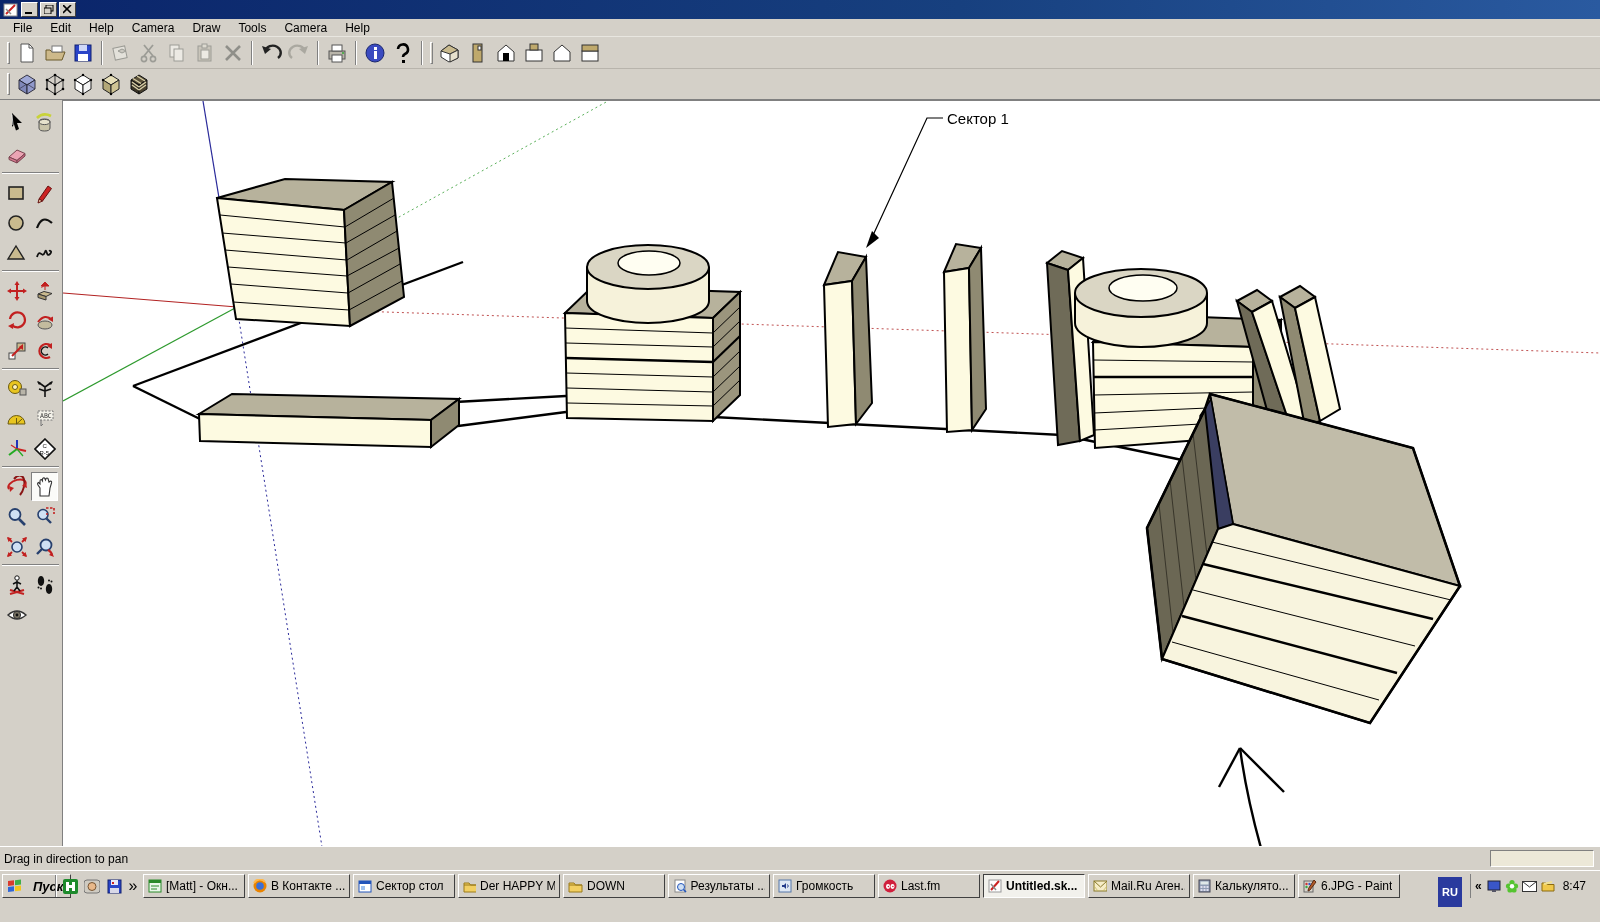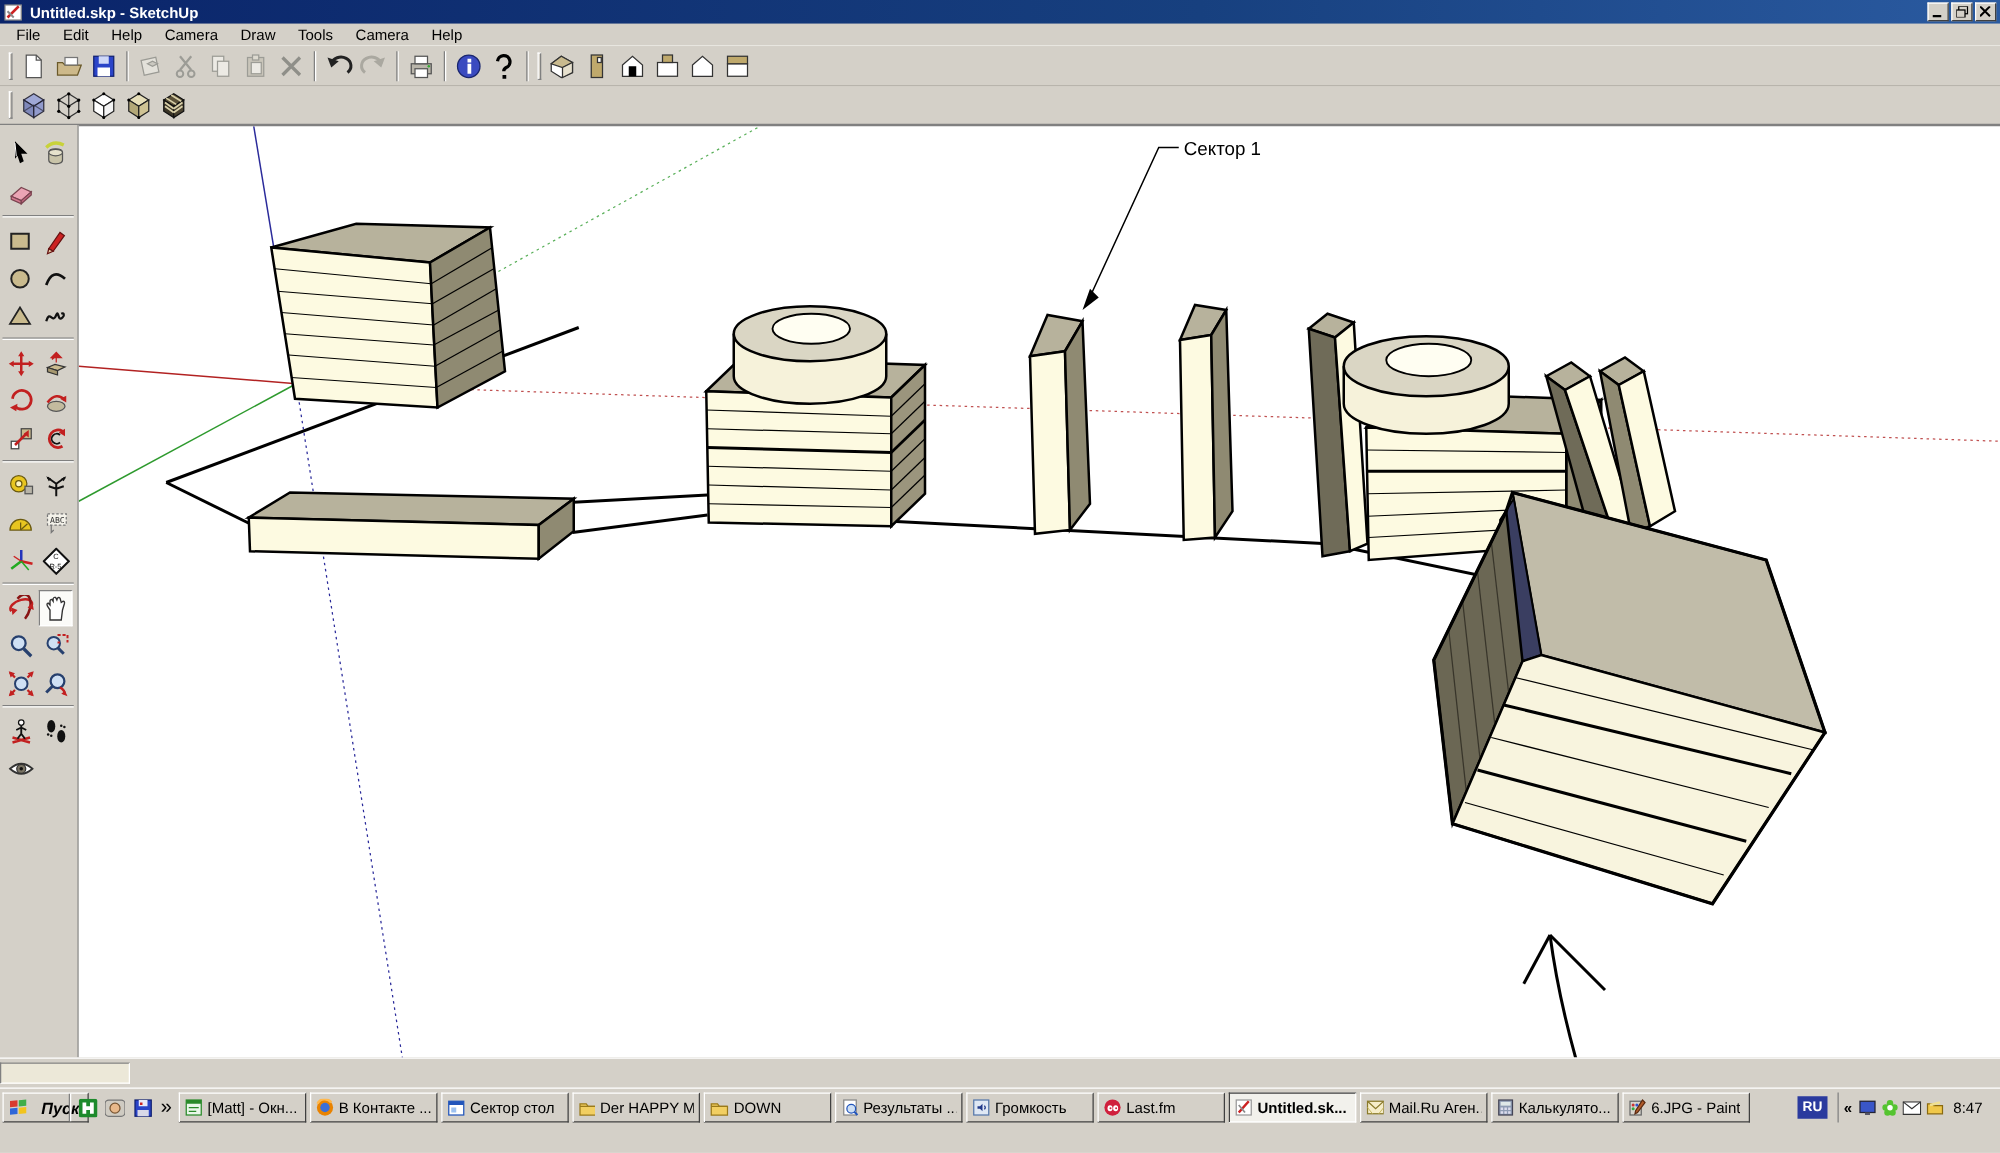--- a/index.html
+++ b/index.html
@@ -50,41 +50,40 @@
   #start-btn { position:absolute; left:2px; top:3px; height:24px; padding:0 7px 0 4px;
     background:#d4d0c8; border:1px solid; border-color:#fff #404040 #404040 #fff;
     display:flex; align-items:center; font-weight:bold; font-size:13px; font-style:italic; }
   .ql { position:absolute; top:5px; width:20px; height:20px; display:flex; align-items:center; justify-content:center; }
   .task-btn { position:absolute; top:3px; width:102px; height:24px; background:#d4d0c8;
     border:1px solid; border-color:#fff #404040 #404040 #fff;
     display:flex; align-items:center; padding:0 4px; font-size:12px; }
   .task-btn .lbl { white-space:nowrap; overflow:hidden; margin-left:4px; }
   .task-btn.active { border-color:#404040 #fff #fff #404040; background:#f2f1ec; font-weight:bold; }
   .tb-vsep { position:absolute; top:4px; width:2px; height:22px; border-left:1px solid #808080; border-right:1px solid #fff; }
-  #lang-ind { position:absolute; left:1438px; top:6px; width:24px; height:18px; background:#2a3a9e;
+  #lang-ind { position:absolute; left:1438px; top:6px; width:24px; height:30px; background:#2a3a9e;
     color:#fff; font-size:11px; font-weight:bold; display:flex; align-items:center; justify-content:center; }
   #tray { position:absolute; left:1470px; top:3px; width:128px; height:24px;
     border-left:1px solid #808080; display:flex; align-items:center; padding-left:4px; }
   #tray-chevron { font-size:12px; font-weight:bold; margin-right:2px; }
   .tray-ico { width:16px; height:16px; margin-left:2px; display:flex; align-items:center; justify-content:center; }
   #clock { font-size:12px; margin-left:7px; }
   svg { display:block; }
 </style>
 </head>
 <body>
 
 <div class="abs" id="titlebar">
   <span>
     <svg width="16" height="14" viewBox="0 0 16 14">
         <rect x="1" y="1" width="13" height="12" fill="#fff" stroke="#888"></rect>
         <path d="M3,11 L12,2" stroke="#cc2222" stroke-width="2"></path>
         <path d="M3,6 L8,11" stroke="#8a8a8a" stroke-width="1.5"></path>
       </svg>
   </span>
-  <span id="title-text">Untitled.skp - SketchUp</span>
   <span class="cap-btn">
       <svg width="9" height="9">
         <rect x="0" y="7" width="7" height="2" fill="#000"></rect>
       </svg>
     </span>
   <span class="cap-btn">
       <svg width="10" height="9">
         <rect x="2" y="0" width="7" height="6" fill="none" stroke="#000"></rect>
         <rect x="0" y="3" width="7" height="6" fill="#d4d0c8" stroke="#000"></rect>
       </svg>
@@ -647,20 +646,21 @@
 
     <g>
       <path d="M943,117 L927,117 L869,243" fill="none" stroke="#000" stroke-width="1.2"></path>
       <polygon points="866,247 872,230 879,237" fill="#000"></polygon>
       <text x="947" y="123" font-size="15" fill="#000">Сектор 1</text>
     </g>
   </svg>
 </div>
 
 <div class="abs" id="statusbar">
+  <span id="status-hint">Drag in direction to pan</span>
   <div id="vcb"></div>
 </div>
 
 <div class="abs" id="taskbar">
   <div id="start-btn">
     <svg width="16" height="15" viewBox="0 0 16 15">
       <rect x="1" y="2" width="6" height="5" fill="#d83b2e" transform="skewY(-6)"></rect>
       <rect x="8" y="2" width="6" height="5" fill="#3fae49" transform="skewY(-6)"></rect>
       <rect x="1" y="8" width="6" height="5" fill="#2e66d8" transform="skewY(-6)"></rect>
       <rect x="8" y="8" width="6" height="5" fill="#f2c41d" transform="skewY(-6)"></rect>

